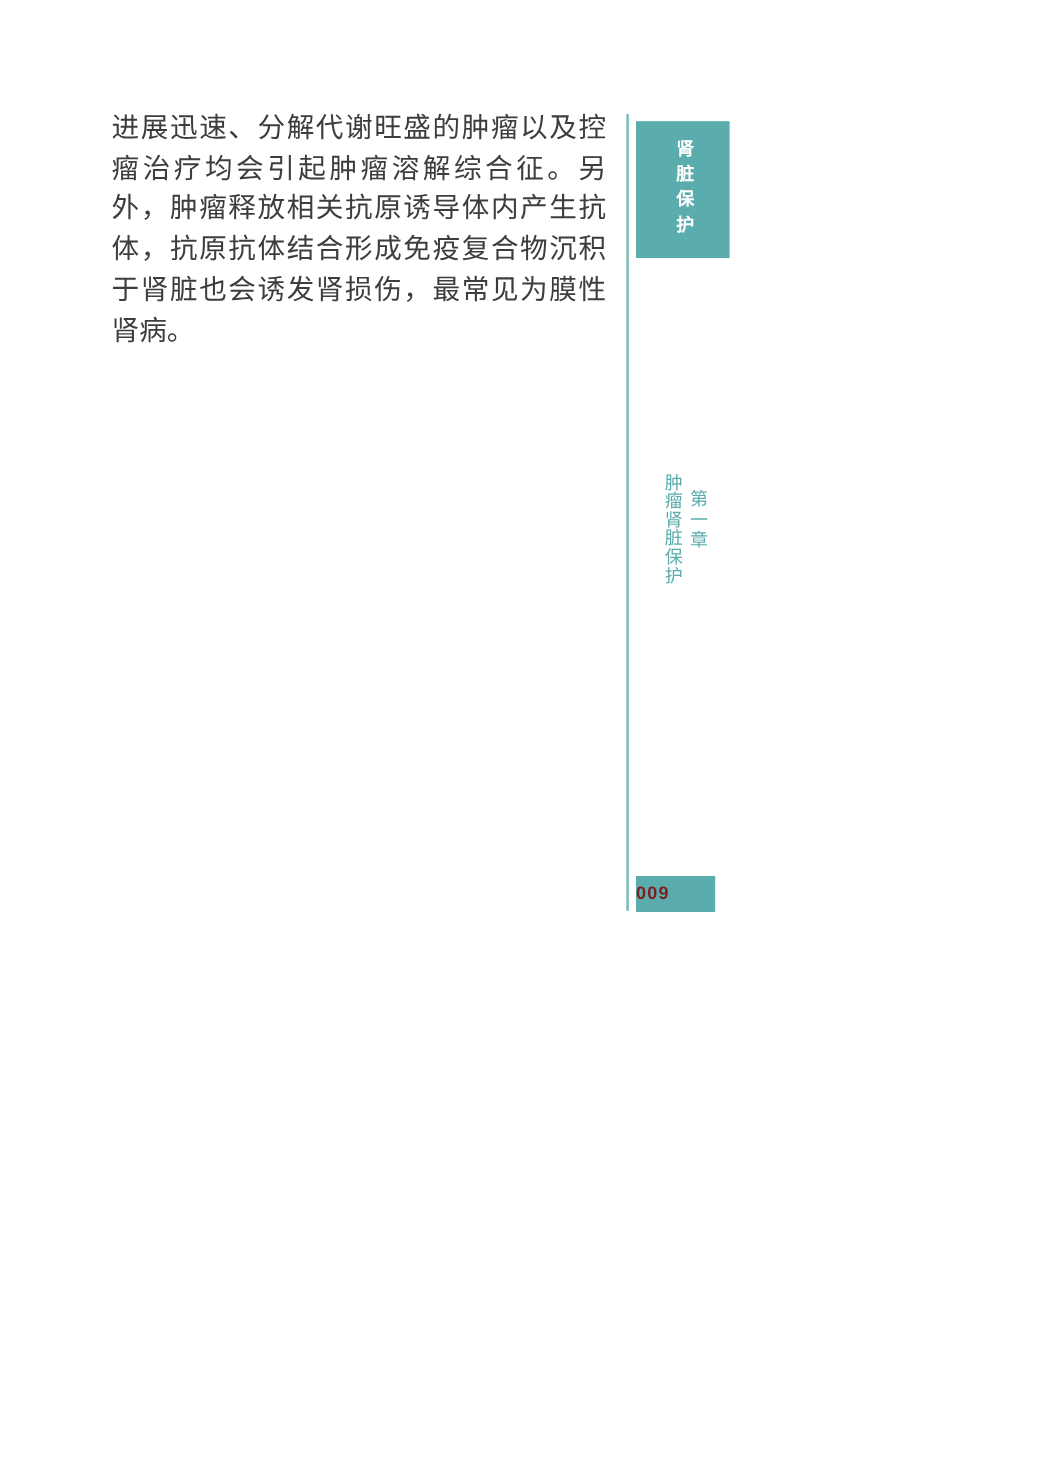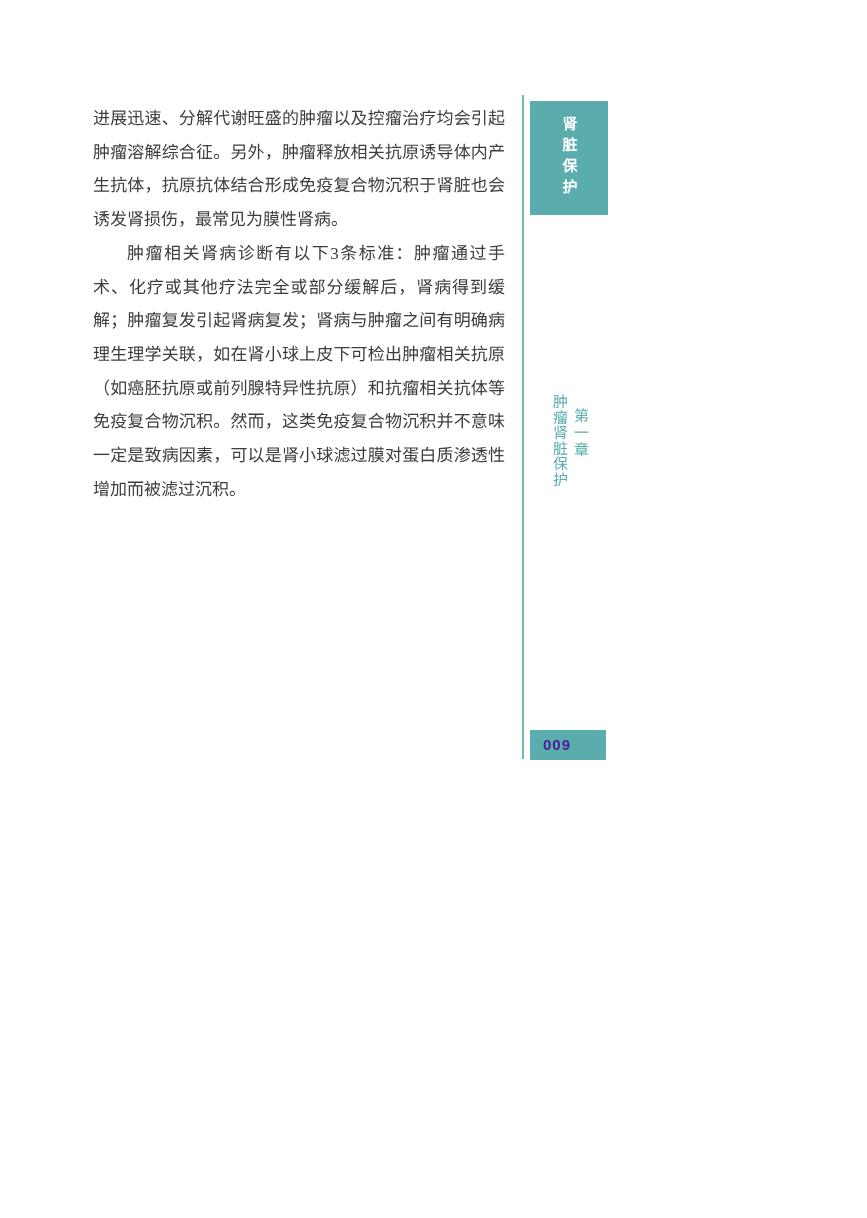--- a/index.html
+++ b/index.html
@@ -18,24 +18,24 @@
   }
   .page {
     position: absolute;
     inset: 0;
     background: #ffffff;
   }
   
   .text-column {
     position: absolute;
     left: 93px;
-    top: 102px;
+    top: 90px;
     width: 412px;
     color: var(--body-text);
-    font-size: 17px;
+    font-size: 23px;
     line-height: 33.7px;
     text-align: justify;
     text-justify: inter-character;
     letter-spacing: 0;
   }
   .text-column p { margin: 0; }
   .text-column p.indent { text-indent: 2em; }
   
   .sidebar-rule {
     position: absolute;
@@ -83,40 +83,38 @@
     letter-spacing: 2px;
     margin-bottom: 14px;
   }
   .chapter-label .chapter-title {
     letter-spacing: 0.5px;
   }
   .page-number-badge {
     position: absolute;
     left: 530px;
     top: 730px;
-    width: 76px;
+    width: 66px;
     height: 30px;
     background: var(--accent-teal);
-    color: #4c1d95;
+    color: #7f1d1d;
     font-family: "Liberation Sans", "DejaVu Sans", sans-serif;
     font-weight: bold;
     font-size: 15px;
     line-height: 30px;
-    padding-left: 13px;
     letter-spacing: 1px;
   }
 </style>
 </head>
 <body>
 
 <div class="page">
 
   <div class="text-column">
     <p>进展迅速、分解代谢旺盛的肿瘤以及控瘤治疗均会引起肿瘤溶解综合征。另外，肿瘤释放相关抗原诱导体内产生抗体，抗原抗体结合形成免疫复合物沉积于肾脏也会诱发肾损伤，最常见为膜性肾病。</p>
-    <p class="indent">肿瘤相关肾病诊断有以下3条标准：肿瘤通过手术、化疗或其他疗法完全或部分缓解后，肾病得到缓解；肿瘤复发引起肾病复发；肾病与肿瘤之间有明确病理生理学关联，如在肾小球上皮下可检出肿瘤相关抗原（如癌胚抗原或前列腺特异性抗原）和抗瘤相关抗体等免疫复合物沉积。然而，这类免疫复合物沉积并不意味一定是致病因素，可以是肾小球滤过膜对蛋白质渗透性增加而被滤过沉积。</p>
   </div>
 
   <div class="sidebar-rule"></div>
 
   <div class="book-title-tab">
     <span class="vtext">肾脏保护</span>
   </div>
 
   <div class="chapter-label">
     <span class="chapter-number">第一章</span>

